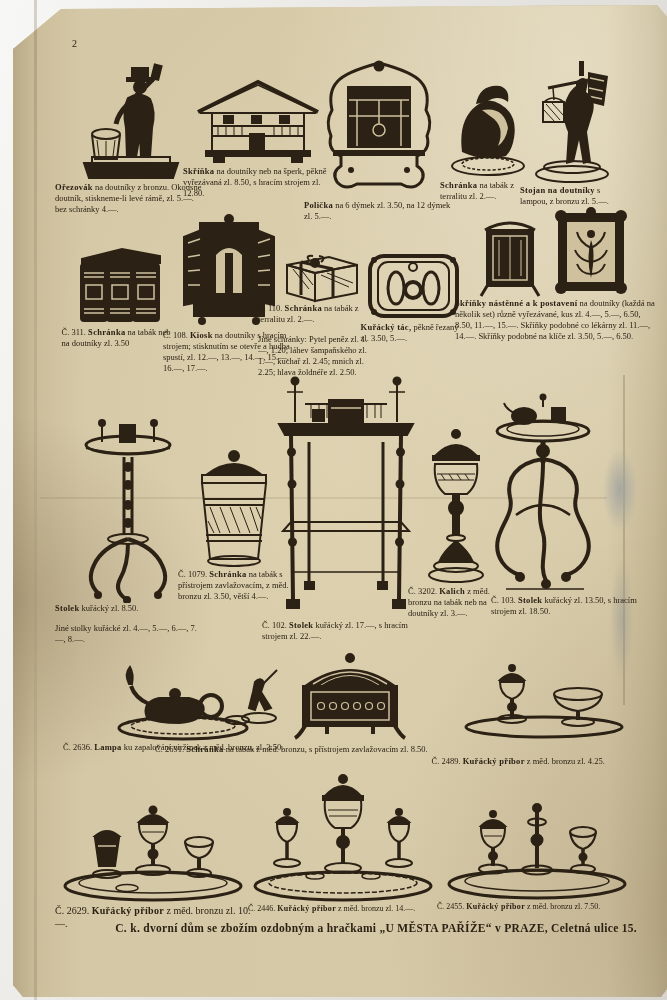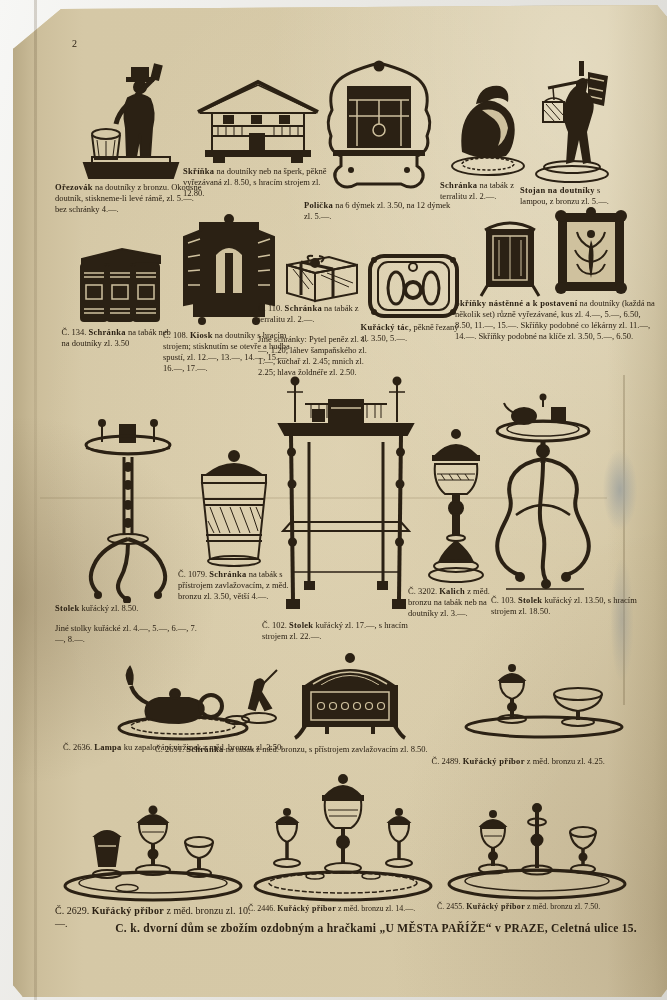--- a/index.html
+++ b/index.html
@@ -164,21 +164,21 @@
           <rect x="61" y="21" width="26" height="57" rx="3" fill="currentColor"></rect>
           <g stroke="#cfc19e" stroke-width="1.5">
             <path d="M12 30 H32 M12 34 H32 M38 30 H58 M38 34 H58 M64 30 H84 M64 34 H84"></path>
             <rect x="14" y="42" width="16" height="14"></rect>
             <rect x="40" y="42" width="16" height="14"></rect>
             <rect x="66" y="42" width="16" height="14"></rect>
             <path d="M12 66 H32 M12 70 H32 M38 66 H58 M38 70 H58 M64 66 H84 M64 70 H84"></path>
           </g>
         </g>
       </svg>
-      <figcaption style="width:115px"><span>Č. 134. </span><b>Schránka</b><span> na tabák neb na doutníky zl. 3.50</span></figcaption>
+      <figcaption style="width:115px"><span>Č. 311. </span><b>Schránka</b><span> na tabák neb na doutníky zl. 3.50</span></figcaption>
     </figure>
 
     <figure class="item" style="left:163px;top:213px;width:132px">
       <svg width="98" height="117" viewBox="0 0 98 117">
         <g fill="none" stroke="currentColor" stroke-width="2">
           <circle cx="49" cy="6" r="4" fill="currentColor"></circle>
           <rect x="20" y="10" width="58" height="6" fill="currentColor"></rect>
           <rect x="24" y="16" width="50" height="72" fill="currentColor"></rect>
           <path d="M36 80 L36 42 Q49 28 62 42 L62 80 Z" fill="#cfc19e" stroke="none"></path>
           <rect x="45" y="40" width="8" height="40" fill="currentColor" stroke="none"></rect>

